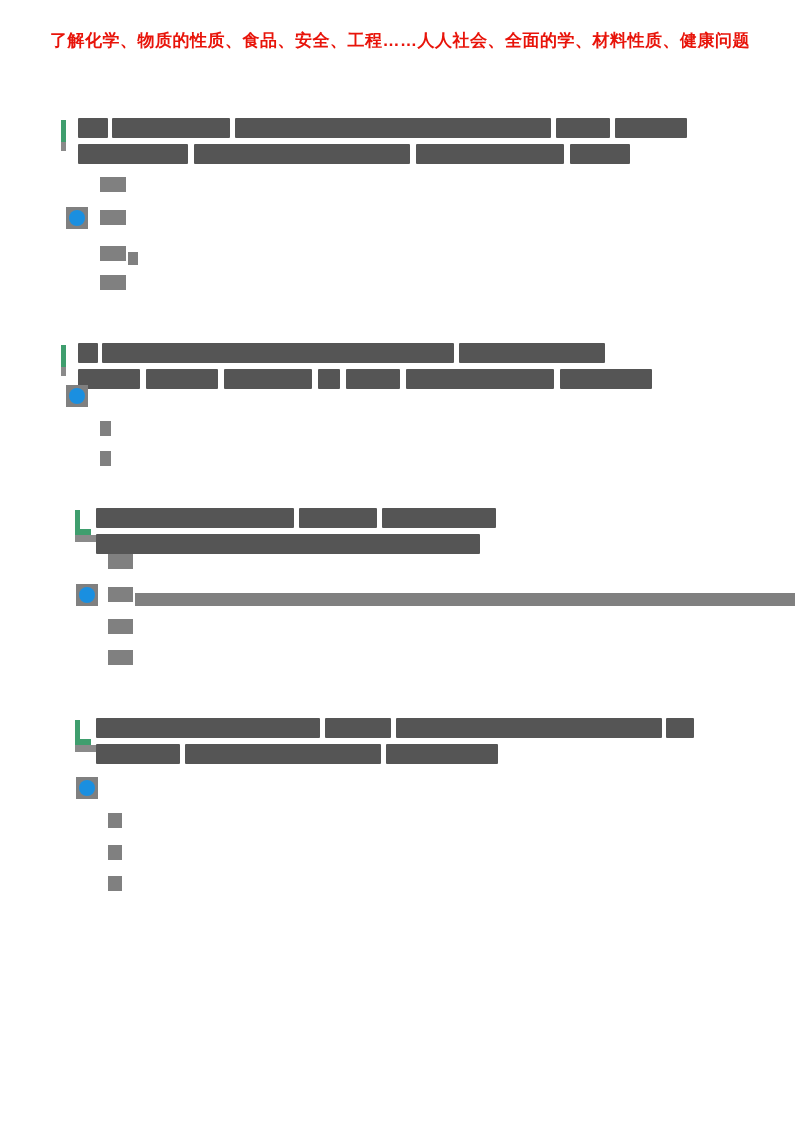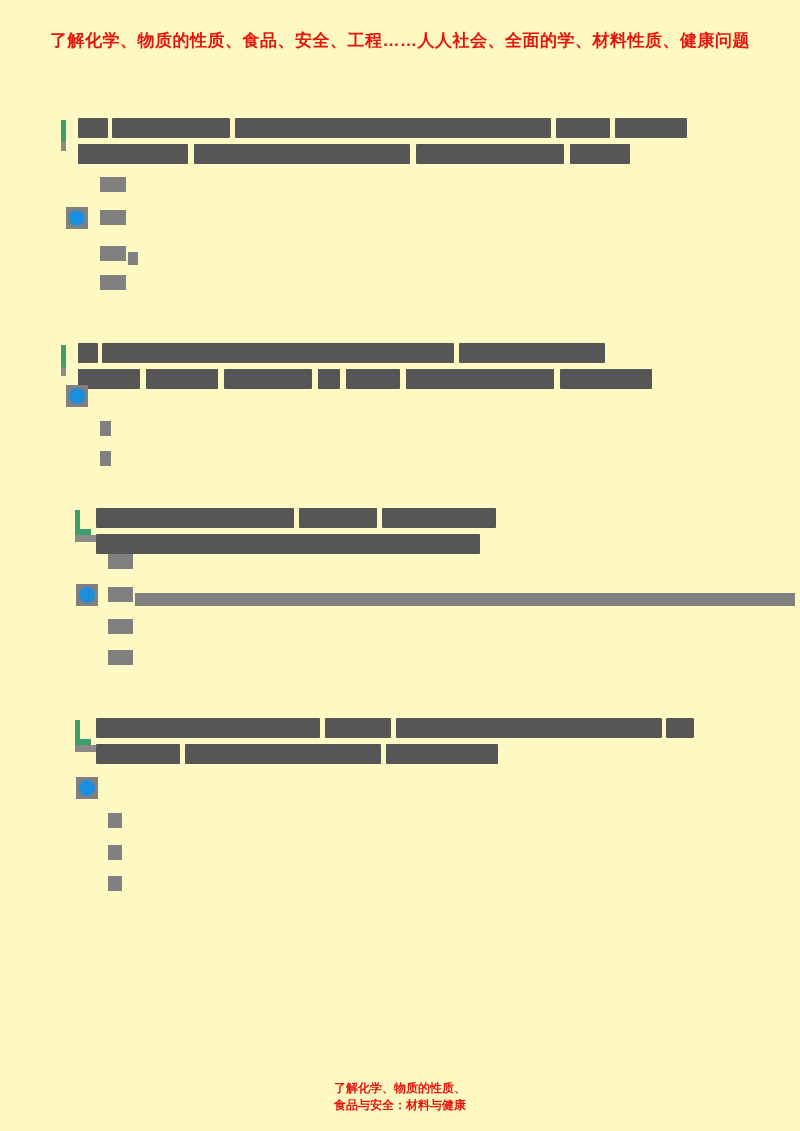--- a/index.html
+++ b/index.html
@@ -12,21 +12,21 @@
     width: 800px;
     height: 1131px;
     position: relative;
     font-family: "Liberation Sans", sans-serif;
     overflow: hidden;
   }
 
   .page {
     position: absolute;
     inset: 0;
-    background: #fef9c3;
+    background: #ffffff;
   }
 
   
   .doc-title {
     position: absolute;
     left: 0;
     top: 28px;
     width: 800px;
     text-align: center;
     color: #e8140a;
@@ -254,18 +254,14 @@
         </div>
         <div class="option-row" style="left: 76px; top: 842px; width: 700px;">
           <div class="opt-text" style="left: 32px; width: 14px;"></div>
         </div>
         <div class="option-row" style="left: 76px; top: 873px; width: 700px;">
           <div class="opt-text" style="left: 32px; width: 14px;"></div>
         </div>
       </div>
     </div>
 
-  <div class="doc-footer">
-    <div>了解化学、物质的性质、</div>
-    <div>食品与安全：材料与健康</div>
-  </div>
 
 </div>
 
 </body></html>

